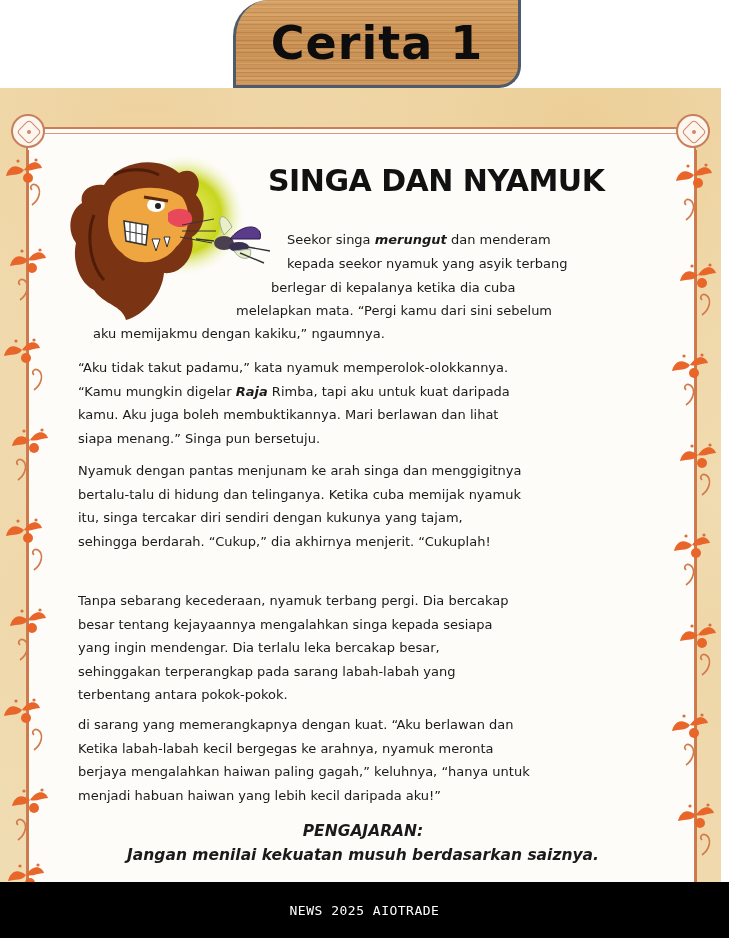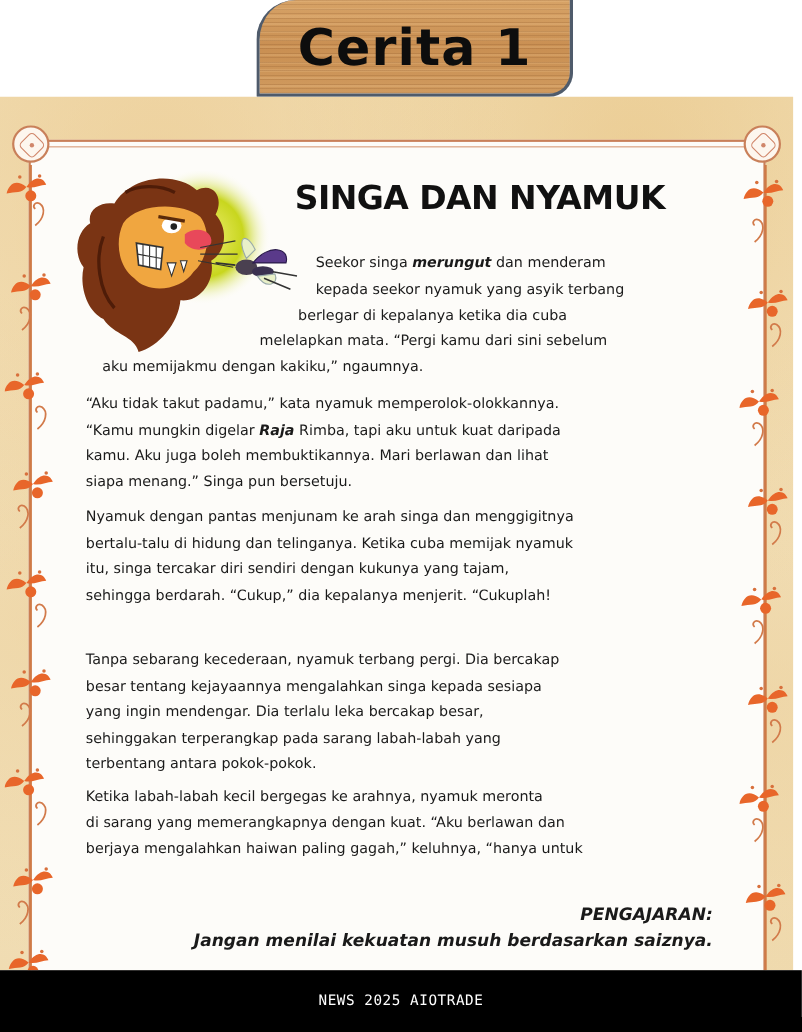--- a/index.html
+++ b/index.html
@@ -85,21 +85,21 @@
 
   .text {
     position: absolute; z-index: 3;
     font-family: "DejaVu Sans", sans-serif; font-size: 13px; color: #1a1a1a;
     line-height: 23.5px; white-space: nowrap;
   }
   .text .line { display: block; }
   .text em { font-weight: bold; font-style: italic; }
 
   .moral {
-    position: absolute; left: 78px; width: 570px; text-align: right; z-index: 3;
+    position: absolute; left: 78px; width: 570px; text-align: center; z-index: 3;
     font-family: "DejaVu Sans", sans-serif; font-style: italic; font-weight: bold;
     color: #1a1a1a;
   }
   .moral.head { top: 822px; font-size: 15.5px; }
   .moral.body { top: 846px; font-size: 15.5px; }
 
   .footer {
     position: absolute; left: 0; top: 882px; width: 729px; height: 56px;
     background: #000; display: flex; align-items: center; justify-content: center;
   }
@@ -237,35 +237,36 @@
   <span class="line">“Aku tidak takut padamu,” kata nyamuk memperolok-olokkannya.</span>
   <span class="line"><span>“Kamu mungkin digelar </span><em>Raja</em><span> Rimba, tapi aku untuk kuat daripada</span></span>
   <span class="line">kamu. Aku juga boleh membuktikannya. Mari berlawan dan lihat</span>
   <span class="line">siapa menang.” Singa pun bersetuju.</span>
 </div>
 
 <div class="text" style="left:78px; top:459px;">
   <span class="line">Nyamuk dengan pantas menjunam ke arah singa dan menggigitnya</span>
   <span class="line">bertalu-talu di hidung dan telinganya. Ketika cuba memijak nyamuk</span>
   <span class="line">itu, singa tercakar diri sendiri dengan kukunya yang tajam,</span>
-  <span class="line">sehingga berdarah. “Cukup,” dia kepalanya menjerit. “Cukuplah!</span>
+  <span class="line">sehingga berdarah. “Cukup,” dia akhirnya menjerit. “Cukuplah!</span>
 </div>
 
 <div class="text" style="left:78px; top:589px;">
   <span class="line">Tanpa sebarang kecederaan, nyamuk terbang pergi. Dia bercakap</span>
   <span class="line">besar tentang kejayaannya mengalahkan singa kepada sesiapa</span>
   <span class="line">yang ingin mendengar. Dia terlalu leka bercakap besar,</span>
   <span class="line">sehinggakan terperangkap pada sarang labah-labah yang</span>
   <span class="line">terbentang antara pokok-pokok.</span>
 </div>
 
 <div class="text" style="left:78px; top:713px;">
+  <span class="line">di sarang yang memerangkapnya dengan kuat. “Aku berlawan dan</span>
   <span class="line">Ketika labah-labah kecil bergegas ke arahnya, nyamuk meronta</span>
-  <span class="line">di sarang yang memerangkapnya dengan kuat. “Aku berlawan dan</span>
   <span class="line">berjaya mengalahkan haiwan paling gagah,” keluhnya, “hanya untuk</span>
+  <span class="line">menjadi habuan haiwan yang lebih kecil daripada aku!”</span>
 </div>
 
 <div class="moral head">PENGAJARAN:</div>
 <div class="moral body">Jangan menilai kekuatan musuh berdasarkan saiznya.</div>
 
 <div class="footer">
   <span>NEWS 2025 AIOTRADE</span>
 </div>
 
 </body></html>

